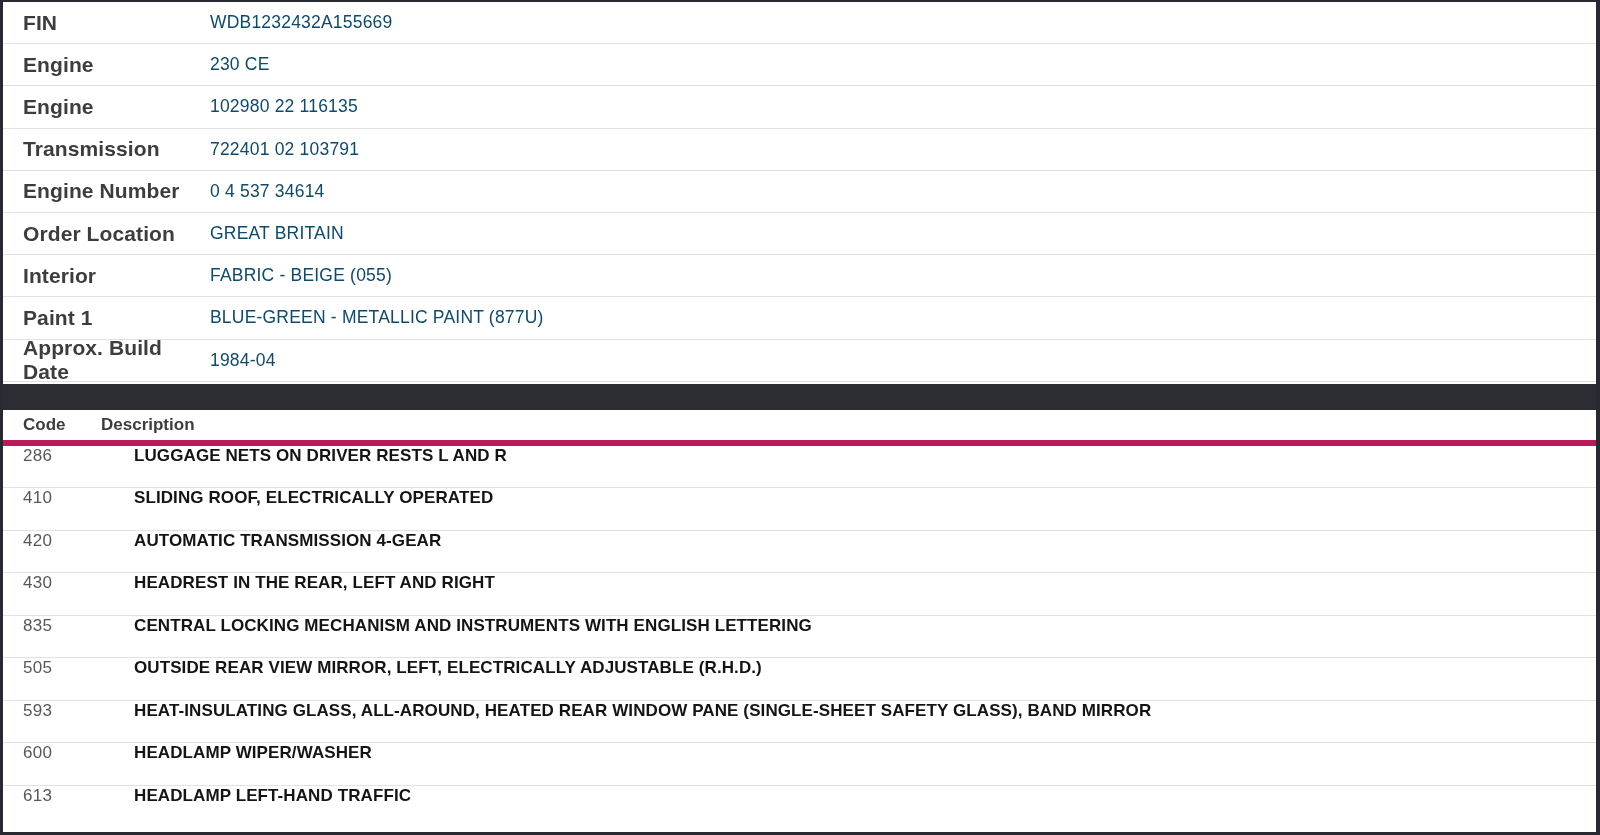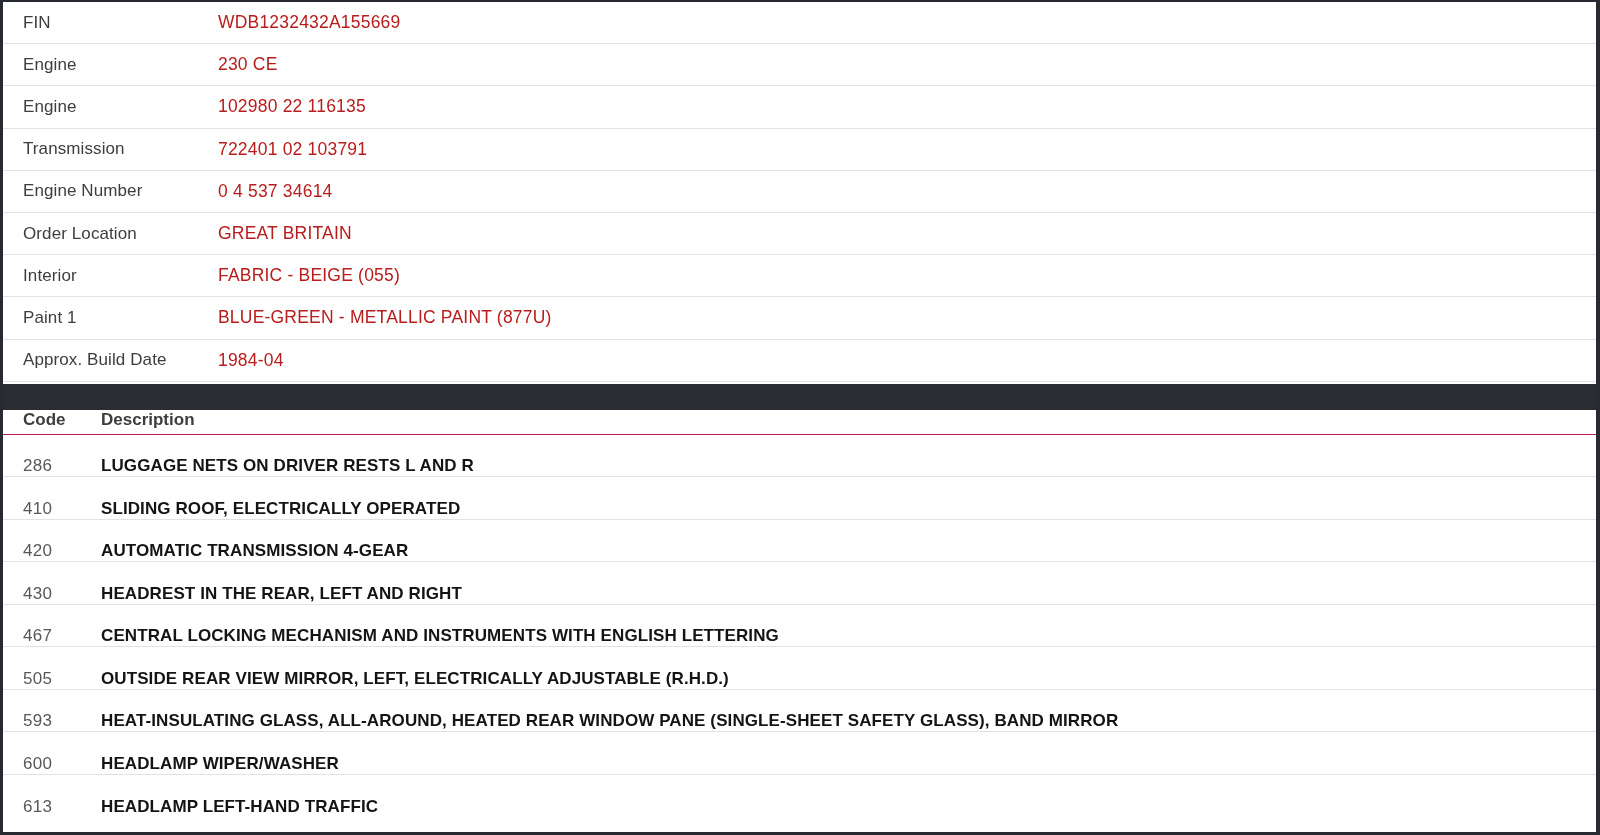--- a/index.html
+++ b/index.html
@@ -23,57 +23,58 @@
   
   .spec-row {
     display: flex;
     align-items: center;
     height: 42.2px;
     border-bottom: 1px solid #e2e2e2;
     padding-left: 20px;
   }
   .spec-label {
     flex: 0 0 187px;
-    font-size: 17px;
-    font-weight: normal;
+    font-size: 21px;
+    font-weight: bold;
     color: #3d3d3d;
     letter-spacing: 0.1px;
   }
   .spec-value {
     font-size: 17.5px;
-    color: #b91c1c;
+    color: #0c4a6e;
     letter-spacing: 0.2px;
-    margin-left: 8px;
   }
 
   
   .divider-band {
     height: 26px;
     margin-top: 2px;
     background: #2b2d33;
   }
 
   
   .codes-header {
     display: flex;
-    height: 25px;
-    border-bottom: 1px solid #be185d;
+    align-items: center;
+    height: 36px;
+    border-bottom: 6px solid #be185d;
     padding-left: 20px;
     font-size: 17px;
     font-weight: bold;
     color: #3d3d3d;
   }
   .code-col { flex: 0 0 78px; }
   .desc-col { flex: 1; }
   .code-row {
     display: flex;
-    align-items: flex-end;
+    align-items: flex-start;
     height: 42.5px;
     border-bottom: 1px solid #e2e2e2;
     padding-left: 20px;
+    gap: 33px;
   }
   .code-row:last-child { border-bottom: none; }
   .code-value {
     font-size: 17px;
     color: #585858;
     letter-spacing: 0.3px;
   }
   .desc-value {
     font-size: 17px;
     color: #141414;
@@ -157,21 +158,21 @@
     <span class="code-col code-value">420</span>
     <span class="desc-col desc-value">AUTOMATIC TRANSMISSION 4-GEAR</span>
   </div>
 
   <div class="code-row">
     <span class="code-col code-value">430</span>
     <span class="desc-col desc-value">HEADREST IN THE REAR, LEFT AND RIGHT</span>
   </div>
 
   <div class="code-row">
-    <span class="code-col code-value">467</span>
+    <span class="code-col code-value">835</span>
     <span class="desc-col desc-value">CENTRAL LOCKING MECHANISM AND INSTRUMENTS WITH ENGLISH LETTERING</span>
   </div>
 
   <div class="code-row">
     <span class="code-col code-value">505</span>
     <span class="desc-col desc-value">OUTSIDE REAR VIEW MIRROR, LEFT, ELECTRICALLY ADJUSTABLE (R.H.D.)</span>
   </div>
 
   <div class="code-row">
     <span class="code-col code-value">593</span>

